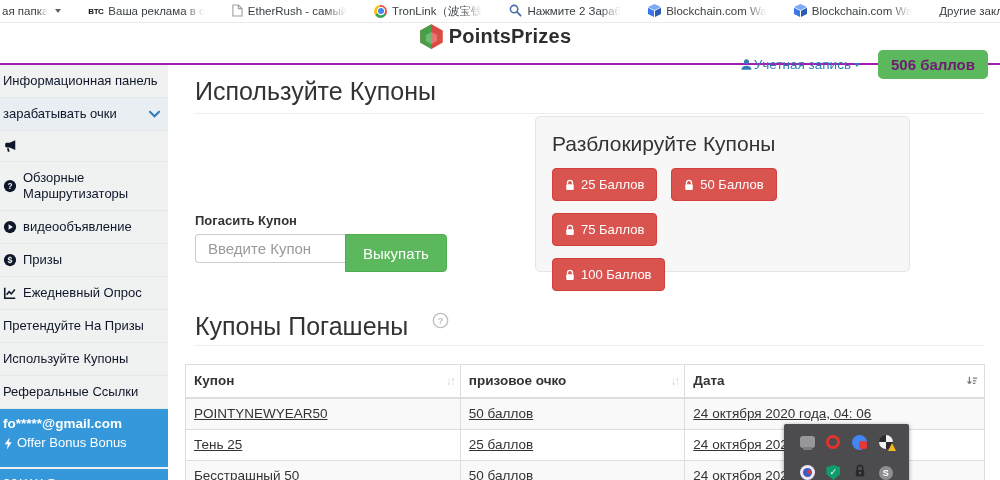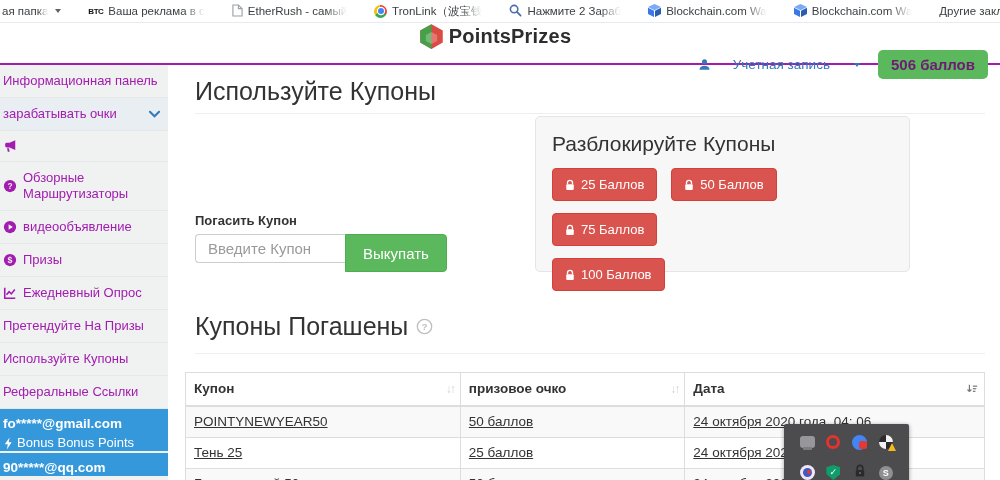--- a/index.html
+++ b/index.html
@@ -20,33 +20,33 @@
     background:conic-gradient(#ea4335 0 33%,#34a853 0 66%,#fbbc05 0);position:relative;}
   .chrome-dot::after{content:"";position:absolute;left:3.5px;top:3.5px;width:6px;height:6px;border-radius:50%;
     background:#4285f4;box-shadow:0 0 0 1.2px #fff;}
   .other-bm{margin-left:auto;display:inline-flex;align-items:center;gap:4px;margin-right:0;}
 
   
   .site-header{height:40px;display:flex;align-items:center;padding:0 12px 0 8px;border-bottom:2px solid #a21caf;background:#fff;flex-direction:column;}
   .brand{display:flex;align-items:center;margin-left:-7px;}
   .brand-text{font-size:20px;font-weight:bold;color:#2d2d2d;margin-left:4px;letter-spacing:.2px;}
   .header-right{margin-left:auto;display:flex;align-items:center;gap:18px;}
-  .account{display:flex;align-items:center;gap:22px;color:#337ab7;font-size:13.5px;cursor:pointer;}
+  .account{display:flex;align-items:center;gap:1px;color:#337ab7;font-size:13.5px;cursor:pointer;}
   .account .caret{border-top-color:#337ab7;}
   .badge{background:#5cb85c;color:#701a75;font-weight:bold;font-size:15px;padding:6px 13px;border-radius:5px;}
 
   
   .layout{display:flex;height:418px;}
   .sidebar{width:168px;flex:none;background:#f0f1f1;font-size:13px;overflow:hidden;}
   .side-item{display:flex;align-items:center;gap:6px;padding:8px 8px 8px 3px;line-height:16px;
-    color:#a21caf;border-bottom:1px solid #e6e8e8;cursor:pointer;}
+    color:#0f172a;border-bottom:1px solid #e6e8e8;cursor:pointer;}
   .side-item svg{flex:none;}
   .side-item.earn{background:#e9eef3;}
   .earn .chev{margin-left:auto;}
-  .notif{background:#3498db;color:#fff;padding:7px 8px 0 3px;cursor:pointer;}
+  .notif{background:#3498db;color:#fff;padding:7px 8px 16px 3px;cursor:pointer;}
   .notif + .notif{margin-top:2px;}
   .notif-email{font-weight:bold;font-size:13.5px;line-height:16px;}
   .notif-line{display:flex;align-items:center;gap:4px;font-size:13px;line-height:16px;margin-top:3px;}
 
   
   .main{flex:1;min-width:0;padding:12px 15px 0 17px;}
   .h1{font-size:25px;line-height:28px;font-weight:400;color:#333;margin:0 0 0 10px;
     padding-bottom:8px;border-bottom:1px solid #eee;}
   .redeem-row{display:flex;margin-top:2px;align-items:flex-end;}
   .redeem-col{width:350px;box-sizing:border-box;padding-left:10px;flex:none;}
@@ -57,21 +57,21 @@
     font-family:"Liberation Sans",sans-serif;}
   .coupon-input::placeholder{color:#9a9a9a;}
   .btn-redeem{height:38px;background:#5cb85c;border:1px solid #4cae4c;color:#fff;font-size:15px;
     padding:0 17px;border-radius:0 4px 4px 0;cursor:pointer;font-family:"Liberation Sans",sans-serif;}
   .unlock-panel{width:375px;height:156px;box-sizing:border-box;background:#f7f7f7;
     border:1px solid #e5e5e5;border-radius:5px;padding:13px 16px;}
   .unlock-title{font-size:21px;font-weight:400;color:#333;margin:2px 0 12px;}
   .btn-lock{display:inline-flex;align-items:center;gap:6px;background:#d9534f;border:1px solid #d43f3a;
     color:#fff;font-size:13px;padding:8px 12px;border-radius:4px;margin:0 14px 12px 0;cursor:pointer;
     font-family:"Liberation Sans",sans-serif;}
-  .h2-row{display:flex;align-items:center;gap:8px;margin:40px 0 0 10px;padding-bottom:13px;border-bottom:1px solid #eee;}
+  .h2-row{display:flex;gap:24px;margin:40px 0 0 10px;padding-bottom:5px;border-bottom:1px solid #eee;}
   .h2{font-size:25px;line-height:28px;font-weight:400;color:#333;margin:0;}
 
   
   .table-wrap{margin-top:18px;}
   table{width:100%;border-collapse:collapse;font-size:13.5px;color:#333;}
   th,td{border:1px solid #ddd;text-align:left;}
   th{font-weight:bold;padding:8px 26px 8px 8px;border-bottom:2px solid #ddd;position:relative;cursor:pointer;
     background:#fff;line-height:16px;}
   td{padding:7px 8px;line-height:16px;text-decoration:underline;}
   tbody tr:nth-child(odd){background:#f9f9f9;}
@@ -232,21 +232,21 @@
       <div class="side-item">
         <span>Реферальные Ссылки</span>
       </div>
 
       <div class="notif">
         <div class="notif-email">fo*****@gmail.com</div>
         <div class="notif-line">
           <svg width="10" height="13" viewBox="0 0 12 16" fill="#fff">
               <polygon points="8,0.5 2,9 5.8,9 4.6,15.5 10.5,6.5 6.8,6.5"></polygon>
             </svg>
-          <span>Bonus Bonus Points</span>
+          <span>Offer Bonus Bonus</span>
         </div>
       </div>
       <div class="notif">
         <div class="notif-email">90*****@qq.com</div>
 
       </div>
     </div>
 
     <div class="main">
       <h1 class="h1">Используйте Купоны</h1>

